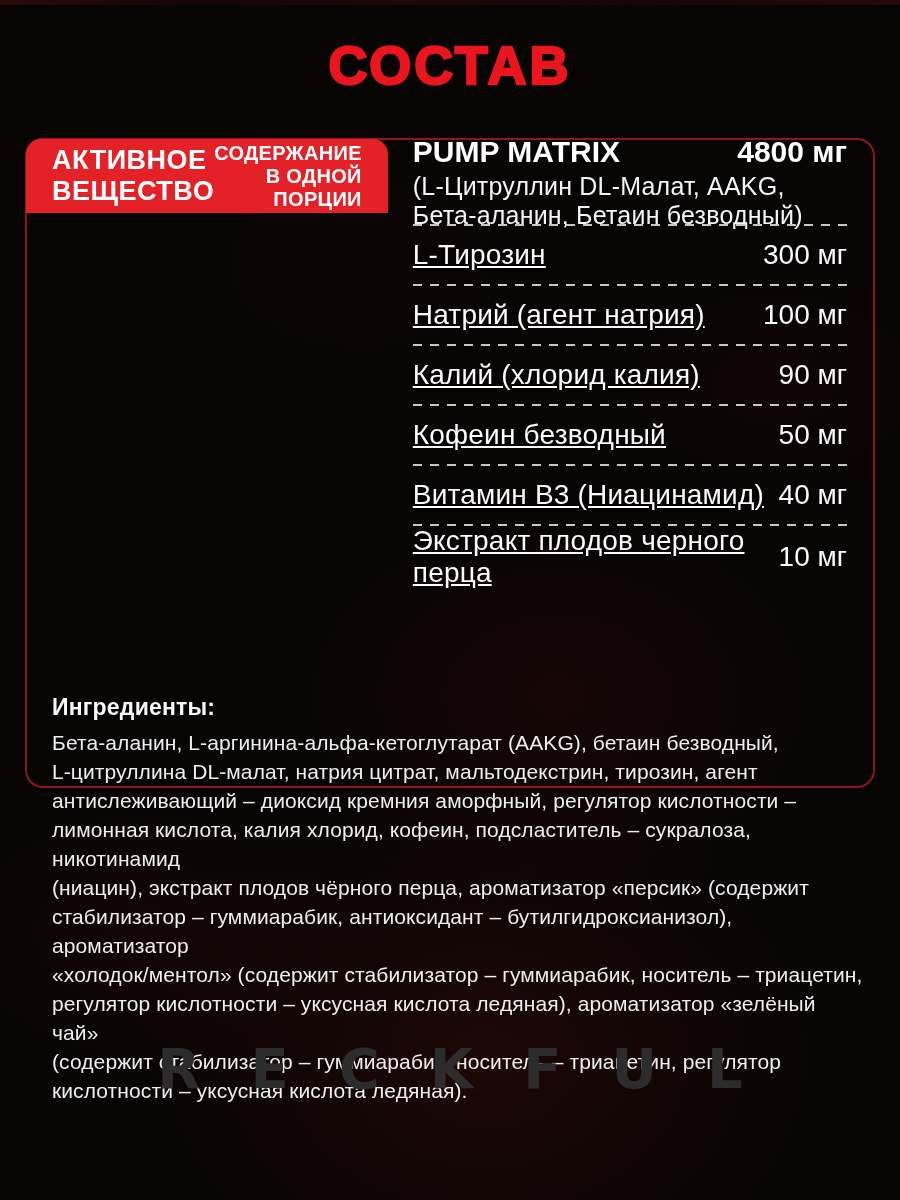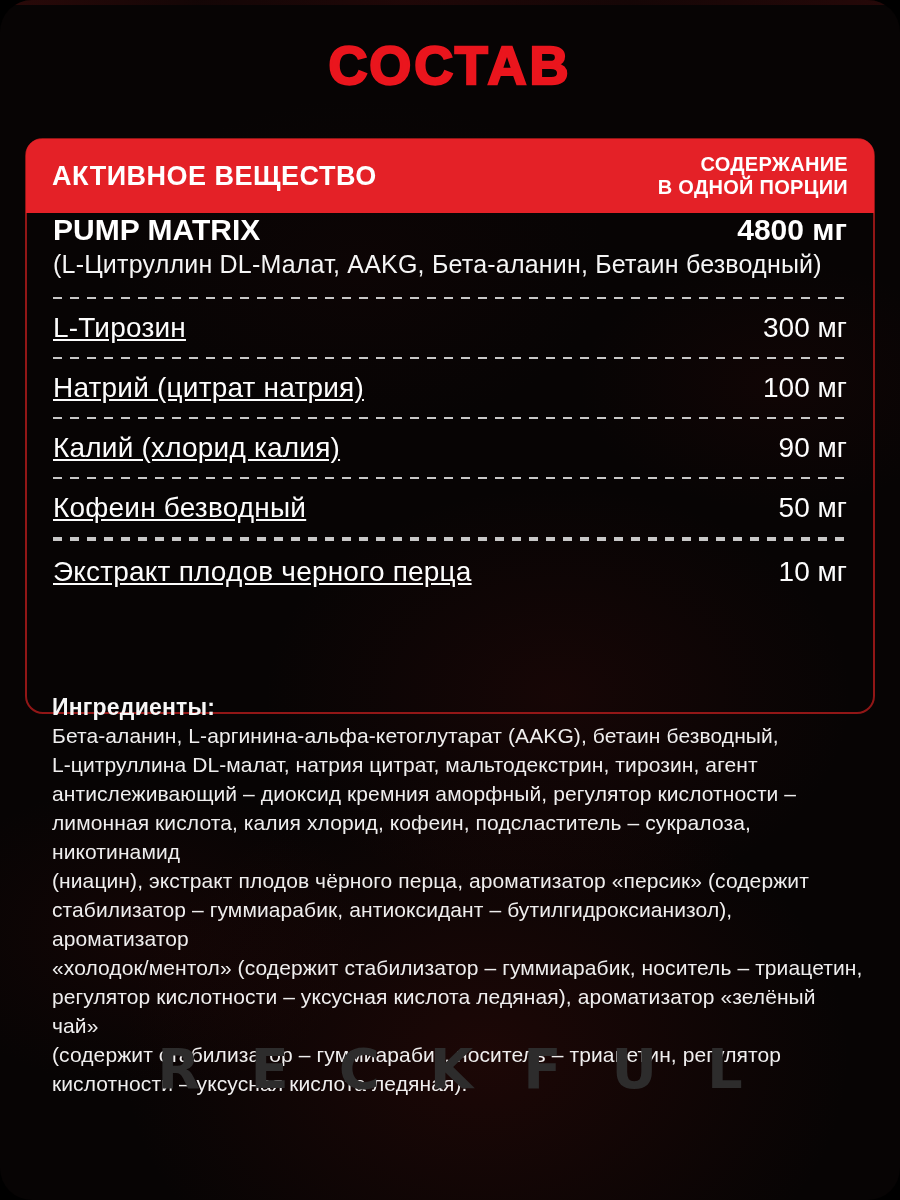--- a/index.html
+++ b/index.html
@@ -12,21 +12,20 @@
     overflow: hidden;
     font-family: "Liberation Sans", sans-serif;
     color: #ffffff;
     background:
       radial-gradient(420px 300px at 62% 58%, rgba(105,18,16,0.16), transparent 70%),
       radial-gradient(520px 400px at 54% 88%, rgba(115,22,16,0.20), transparent 70%),
       radial-gradient(320px 220px at 16% 78%, rgba(92,15,12,0.14), transparent 70%),
       radial-gradient(280px 180px at 86% 32%, rgba(82,12,10,0.12), transparent 70%),
       radial-gradient(360px 240px at 40% 22%, rgba(60,10,10,0.10), transparent 70%),
       #070404;
-    border-radius: 32px;
   }
 
   .top-strip {
     position: absolute; top: 0; left: 0; width: 100%; height: 5px;
     background: linear-gradient(90deg,
       rgba(125,22,20,0.55), rgba(45,9,9,0.6) 22%,
       rgba(105,18,18,0.45) 45%, rgba(55,11,11,0.55) 70%,
       rgba(120,20,20,0.5));
     opacity: 0.55;
   }
@@ -35,24 +34,24 @@
     position: absolute; top: 34px; left: 0; width: 100%;
     text-align: center;
     font-size: 54px; font-weight: bold;
     letter-spacing: 3px;
     color: #ea151d;
     -webkit-text-stroke: 2.4px #ea151d;
   }
 
   .comp-card {
     position: absolute; left: 25px; top: 138px;
-    width: 850px; height: 576px;
+    width: 850px; height: 650px;
     border: 2px solid rgba(180,28,28,0.8);
     border-radius: 18px;
-    display: flex; flex-direction: column;
+    display: flex; 
   }
 
   .card-header {
     height: 74px; flex: 0 0 74px;
     background: #e42127;
     border-radius: 15px 15px 0 0;
     display: flex; align-items: center; justify-content: space-between;
     padding: 0 26px;
     margin: -1px -1px 0 -1px;
   }
@@ -73,21 +72,21 @@
   .row {
     display: flex; align-items: center; justify-content: space-between;
     height: 58px; flex: 0 0 58px;
     font-size: 28px; font-weight: normal;
   }
   .row .name { letter-spacing: 0.2px; color: #fdfdfd; text-decoration: underline; }
   .row .value { white-space: nowrap; color: #fdfdfd; }
 
   .row-pump {
     height: 84px; flex: 0 0 84px;
-    display: flex; flex-direction: column; 
+    display: flex; flex-direction: column; justify-content: center;
     align-items: stretch;
   }
   .pump-line {
     display: flex; align-items: baseline; justify-content: space-between;
     font-size: 30px; font-weight: bold;
   }
   .pump-sub {
     margin-top: 3px;
     font-size: 25px; font-weight: normal; color: #f5f5f5;
     letter-spacing: 0.2px;
@@ -100,21 +99,21 @@
     opacity: 0.92;
   }
 
   .row-last { height: 62px; flex: 0 0 62px; align-items: center; }
 
   .ingredients {
     position: absolute; left: 52px; top: 694px; width: 812px;
   }
   .ing-heading {
     font-size: 23px; font-weight: bold; color: #f7f7f7;
-    letter-spacing: 0.2px;
+    margin-bottom: 7px; letter-spacing: 0.2px;
   }
   .ing-text {
     font-size: 21px; line-height: 29px; color: #efeeee;
     white-space: pre-line; letter-spacing: 0.1px;
   }
 
   .watermark {
     position: absolute; top: 1036px; left: 0; width: 100%;
     text-align: center;
     font-family: "DejaVu Sans", sans-serif;
@@ -155,40 +154,44 @@
       <div class="dash"></div>
 
       <div class="row">
         <span class="name">L-Тирозин</span>
         <span class="value">300 мг</span>
       </div>
 
       <div class="dash"></div>
 
       <div class="row">
-        <span class="name">Натрий (цитрат натрия)</span>
+        <span class="name">Натрий (агент натрия)</span>
         <span class="value">100 мг</span>
       </div>
 
       <div class="dash"></div>
 
       <div class="row">
         <span class="name">Калий (хлорид калия)</span>
         <span class="value">90 мг</span>
       </div>
 
       <div class="dash"></div>
 
       <div class="row">
         <span class="name">Кофеин безводный</span>
         <span class="value">50 мг</span>
       </div>
 
       <div class="dash"></div>
 
+      <div class="row">
+        <span class="name">Витамин В3 (Ниацинамид)</span>
+        <span class="value">40 мг</span>
+      </div>
 
       <div class="dash"></div>
 
       <div class="row row-last">
         <span class="name">Экстракт плодов черного перца</span>
         <span class="value">10 мг</span>
       </div>
 
     </div>
   </div>

